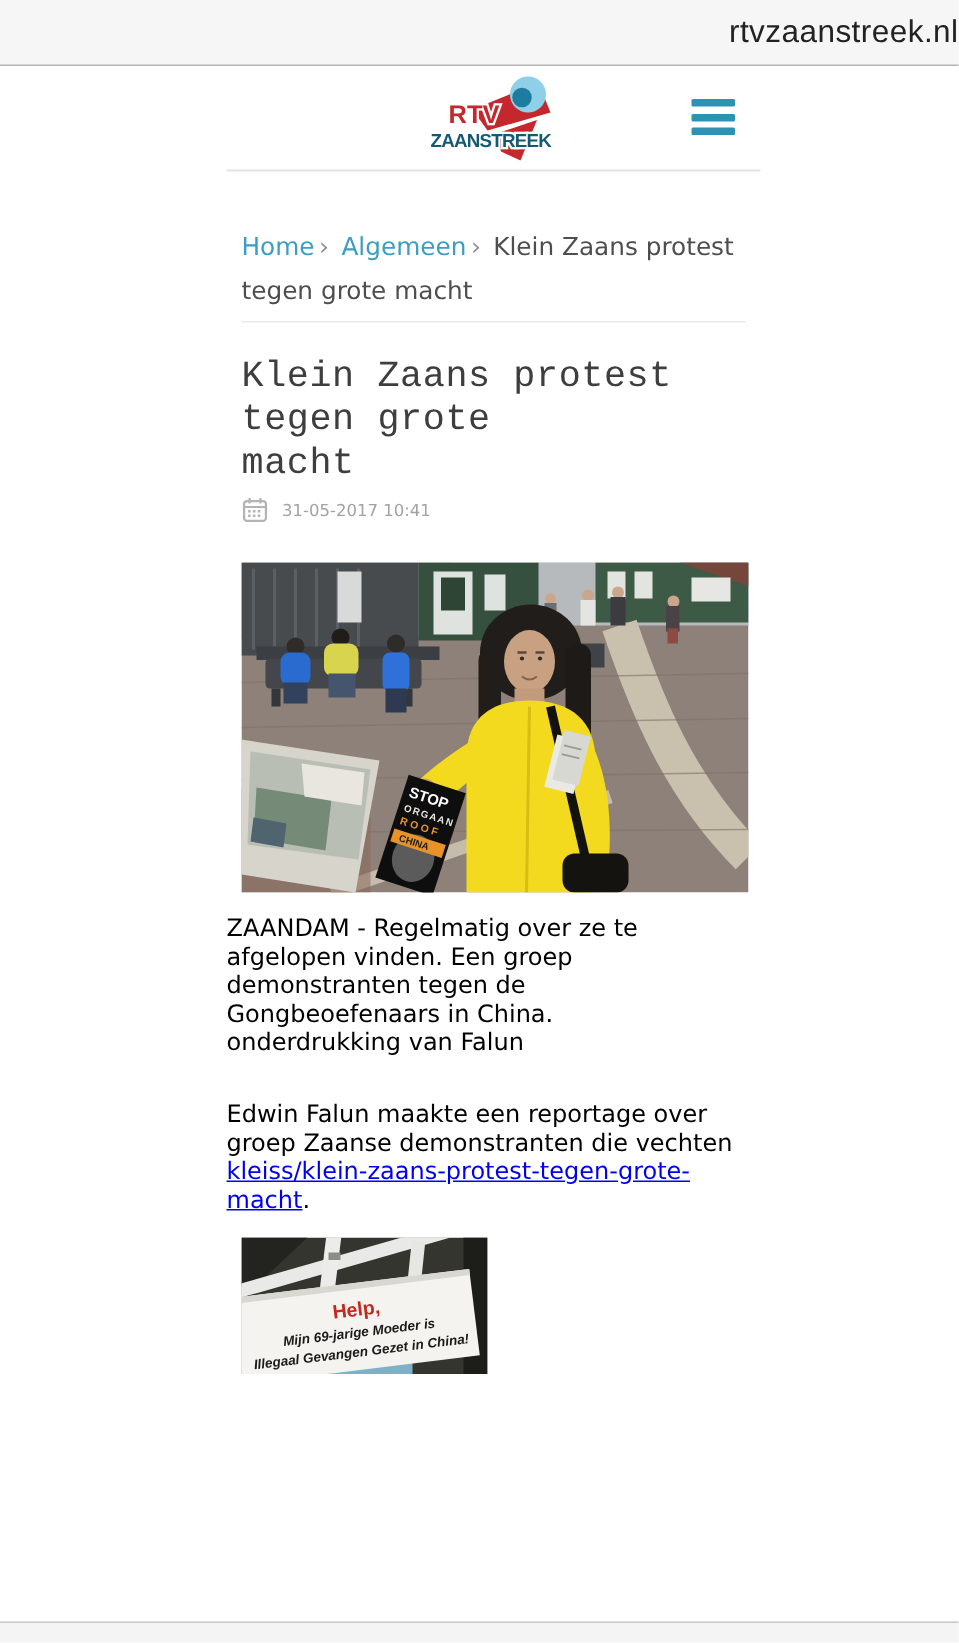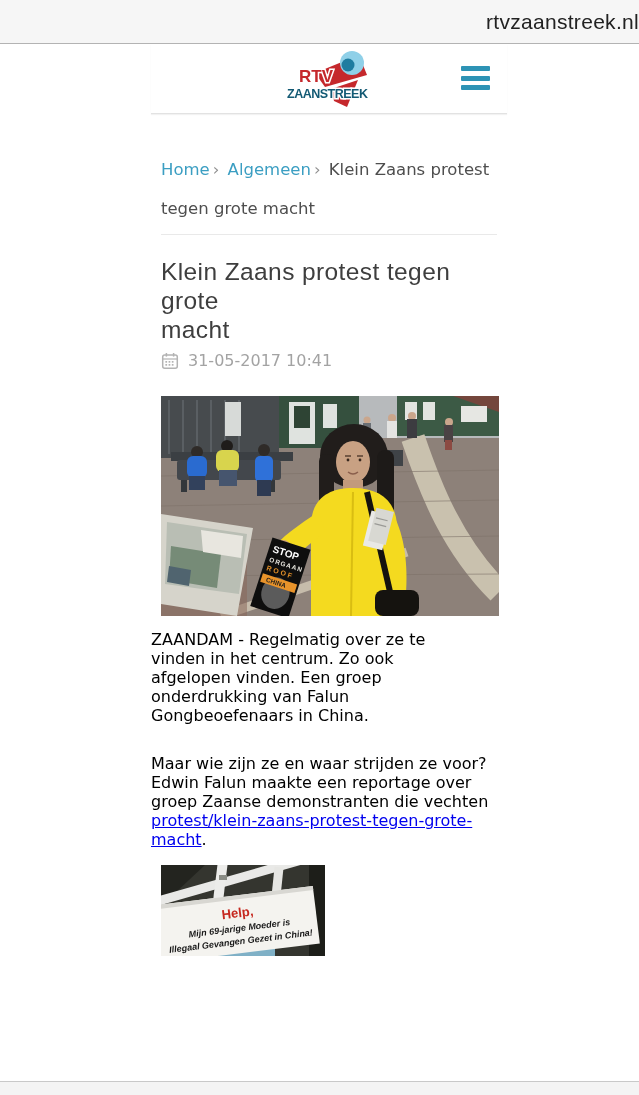--- a/index.html
+++ b/index.html
@@ -18,29 +18,29 @@
   
   .site{position:absolute;top:44px;left:110px;width:356px;margin-left:41px;}
   .site-header{position:relative;height:69px;border-bottom:1px solid #e2e2e2;
     box-shadow:0 1px 1px rgba(0,0,0,0.05);}
   .logo{position:absolute;left:50%;top:5px;transform:translateX(-50%);}
   .hamburger{position:absolute;right:17px;top:22px;width:29px;height:24px;
     background:none;border:none;padding:0;cursor:pointer;
     display:flex;flex-direction:column;justify-content:space-between;}
   .hamburger b{display:block;height:5px;background:#2d93b5;border-radius:1px;}
   
-  .breadcrumb{padding:36px 10px 0 10px;font-size:16.5px;line-height:39px;color:#4e4e4e;}
+  .breadcrumb{padding:36px 10px 0 10px;font-size:16.5px;line-height:29px;color:#4e4e4e;}
   .breadcrumb a{color:#3b9ec2;text-decoration:none;}
   .crumb-sep{color:#8f8f8f;padding:0 3px;}
   .divider{border:none;border-top:1px solid #e9e9e9;margin:6px 10px 0 10px;}
   
-  .title{margin:22px 10px 0;font-family:Liberation Sans, sans-serif;font-weight:400;
+  .title{margin:22px 10px 0;font-family:Liberation Mono, monospace;font-weight:400;
     font-size:24.5px;line-height:29px;color:#3e3e3e;letter-spacing:.4px;}
   .date-row{display:flex;align-items:center;gap:9px;margin:7px 10px 0;
-    color:#a3a3a3;font-size:16px;}
+    color:#a3a3a3;font-size:11px;}
   .photo1{margin:26px 10px 0;display:block;}
   .lead{margin:14px 10px 0;font-size:17.5px;line-height:28px;font-weight:bold;color:#474747;}
   .bodytext{margin:29px 10px 0;font-size:17.5px;line-height:28px;color:#4e4e4e;}
   .photo2{margin:16px 10px 0;display:block;}
   
   .bottom-bar{position:absolute;top:1081px;left:0;width:639px;height:14px;
     background:#f4f4f4;border-top:1px solid #c9c9c9;box-sizing:border-box;z-index:5;}
   svg text{font-family:"Liberation Sans",sans-serif;}
 </style>
 </head>
@@ -203,32 +203,31 @@
         <text x="104" y="179" font-size="7" font-weight="bold" fill="#e8932a" letter-spacing="2">ROOF</text>
         <rect x="102" y="183" width="36" height="9" fill="#e8932a"></rect>
         <text x="107" y="190" font-size="6.5" font-weight="bold" fill="#1c1c1c">CHINA</text>
       </g>
     </g>
   </svg>
 
   <p class="lead">
     </p>
     <div>ZAANDAM - Regelmatig over ze te</div>
-    <div>vinden in het centrum. Zo ook</div>
     <div>afgelopen vinden. Een groep</div>
+    <div>demonstranten tegen de</div>
+    <div>Gongbeoefenaars in China.</div>
     <div>onderdrukking van Falun</div>
-    <div>Gongbeoefenaars in China.</div>
   <p></p>
 
   <p class="bodytext">
     </p>
-    <div>Maar wie zijn ze en waar strijden ze voor?</div>
     <div>Edwin Falun maakte een reportage over</div>
     <div>groep Zaanse demonstranten die vechten</div>
-    <div><a href="#">protest/klein-zaans-protest-tegen-grote-</a></div>
+    <div><a href="#">kleiss/klein-zaans-protest-tegen-grote-</a></div>
     <div><a href="#">macht</a><span>.</span></div>
   <p></p>
 
   <svg class="photo2" width="164" height="91" viewBox="0 0 164 91">
     <rect width="164" height="91" fill="#34352f"></rect>
     <rect x="148" y="0" width="16" height="91" fill="#1d1e19"></rect>
     <polygon points="0,0 44,0 12,30 0,32" fill="#23241f"></polygon>
     <g transform="rotate(-16 80 16)">
       <rect x="-12" y="8" width="170" height="9" fill="#e9e9e7"></rect>
     </g>

